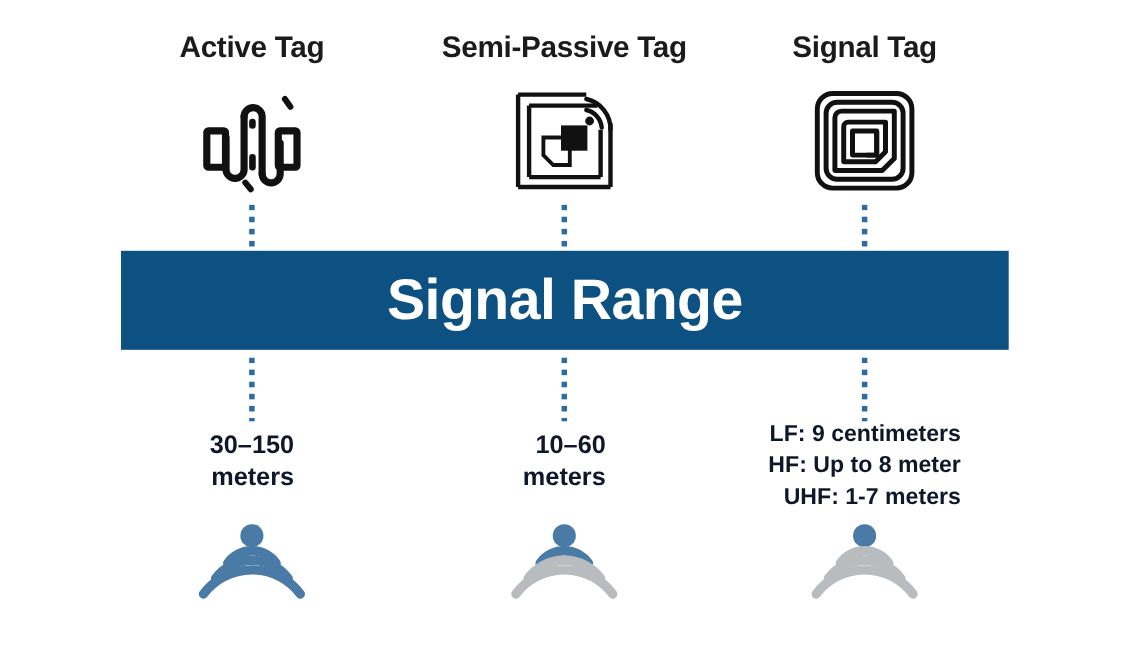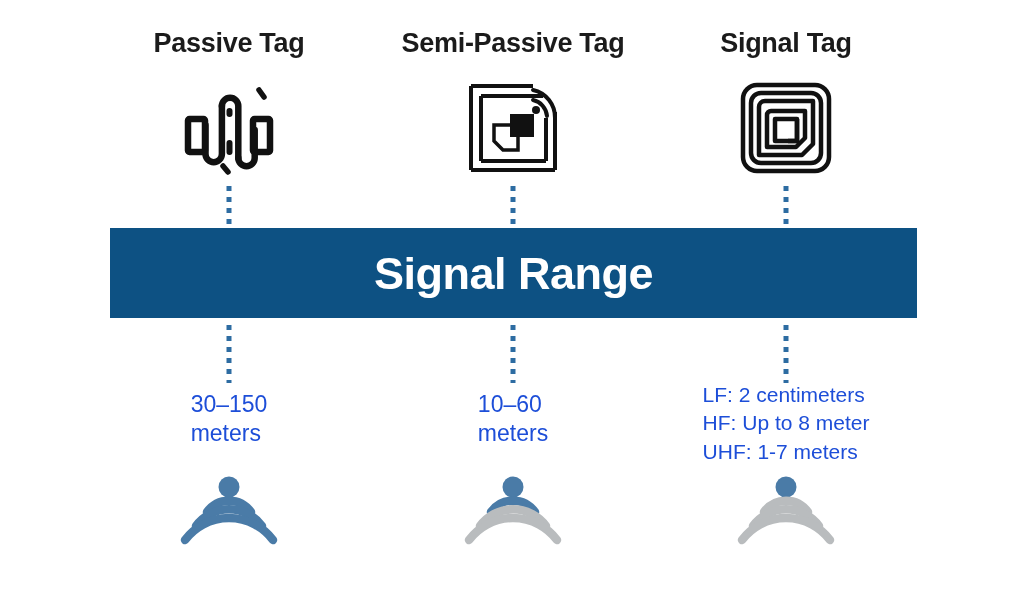--- a/index.html
+++ b/index.html
@@ -66,34 +66,34 @@
     top: 228px;
     width: 807px;
     height: 90px;
     background: #0d5183;
     display: flex;
     align-items: center;
     justify-content: center;
   }
   .banner-text {
     color: #ffffff;
-    font-size: 45px;
+    font-size: 52px;
     font-weight: 700;
     letter-spacing: -0.5px;
     line-height: 1;
   }
 
   
   .range-label {
     position: absolute;
     transform: translateX(-50%);
-    text-align: left;
+    text-align: right;
     font-size: 23px;
-    font-weight: 400;
-    color: #1d4ed8;
+    font-weight: 700;
+    color: #0f172a;
     line-height: 1.28;
     white-space: nowrap;
   }
   .range-label.two-line  { top: 390px; }
   .range-label.three-line {
     top: 381px;
     font-size: 21px;
     line-height: 1.35;
   }
 
@@ -105,21 +105,21 @@
     width: 100px;
     height: 80px;
   }
   .signal-icon svg { display: block; width: 100%; height: 100%; }
 </style>
 </head>
 <body>
 
 <div class="canvas">
 
-  <div class="col-title" style="left:229px;">Passive Tag</div>
+  <div class="col-title" style="left:229px;">Active Tag</div>
 
   <div class="tag-icon" style="left:229px;">
     <svg viewBox="0 0 100 100" fill="none" stroke="#111111" stroke-width="6.5" stroke-linecap="round" stroke-linejoin="round">
       <rect x="9" y="41" width="17" height="33" rx="1.5"></rect>
       <rect x="74" y="41" width="17" height="33" rx="1.5"></rect>
       <path d="M26 41 L26 78 A8.5 8.5 0 0 0 43 78 L43 25 A8.5 8.5 0 0 1 60 25 L60 82
                A8.5 8.5 0 0 0 77 82 L77 41" stroke="none"></path>
       <path d="M26.5 47 L26.5 76 A8.2 8.2 0 0 0 42.9 76 L42.9 28"></path>
       <path d="M42.9 28 A8.2 8.2 0 0 1 59.3 28 L59.3 80"></path>
       <path d="M59.3 80 A8.2 8.2 0 0 0 75.7 80 L75.7 52"></path>
@@ -188,21 +188,21 @@
       <path d="M31 69 L31 37 A4 4 0 0 1 35 33 L69 33 L69 60 L60 69 L31 69 Z"></path>
       <rect x="39" y="41" width="22" height="22"></rect>
       <path d="M61 41 L61 63 L52 63" stroke-width="4.5"></path>
     </svg>
   </div>
 
   <div class="dots dots-top" style="left:786px;"></div>
   <div class="dots dots-bottom" style="left:786px;"></div>
 
   <div class="range-label three-line" style="left:786px;">
-    <div>LF: 2 centimeters</div>
+    <div>LF: 9 centimeters</div>
     <div>HF: Up to 8 meter</div>
     <div>UHF: 1-7 meters</div>
   </div>
 
   <div class="signal-icon" style="left:786px;">
     <svg viewBox="0 0 100 80" fill="none" stroke-linecap="round">
       <circle cx="50" cy="17" r="10.5" fill="#4a7ba7" stroke="none"></circle>
       <path d="M28 42 A27 27 0 0 1 72 42" stroke="#b9bcbe" stroke-width="8.5"></path>
       <path d="M17 56 A41 41 0 0 1 83 56" stroke="#b9bcbe" stroke-width="8.5"></path>
       <path d="M6 70 A55 55 0 0 1 94 70" stroke="#b9bcbe" stroke-width="8.5"></path>

